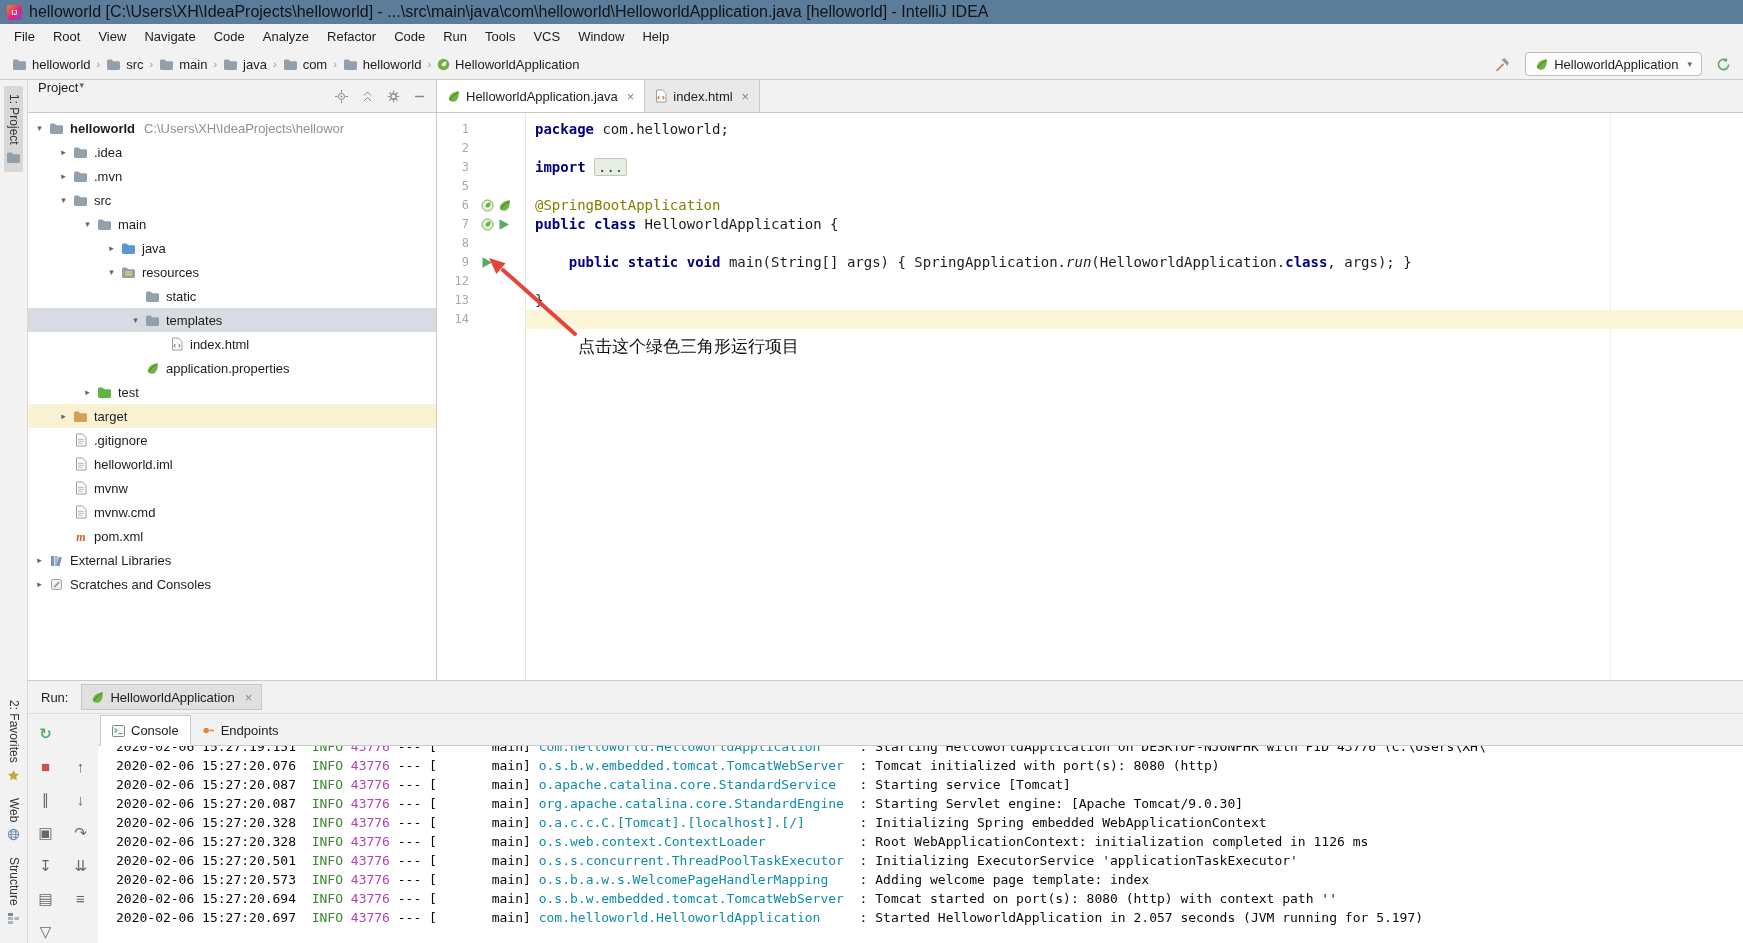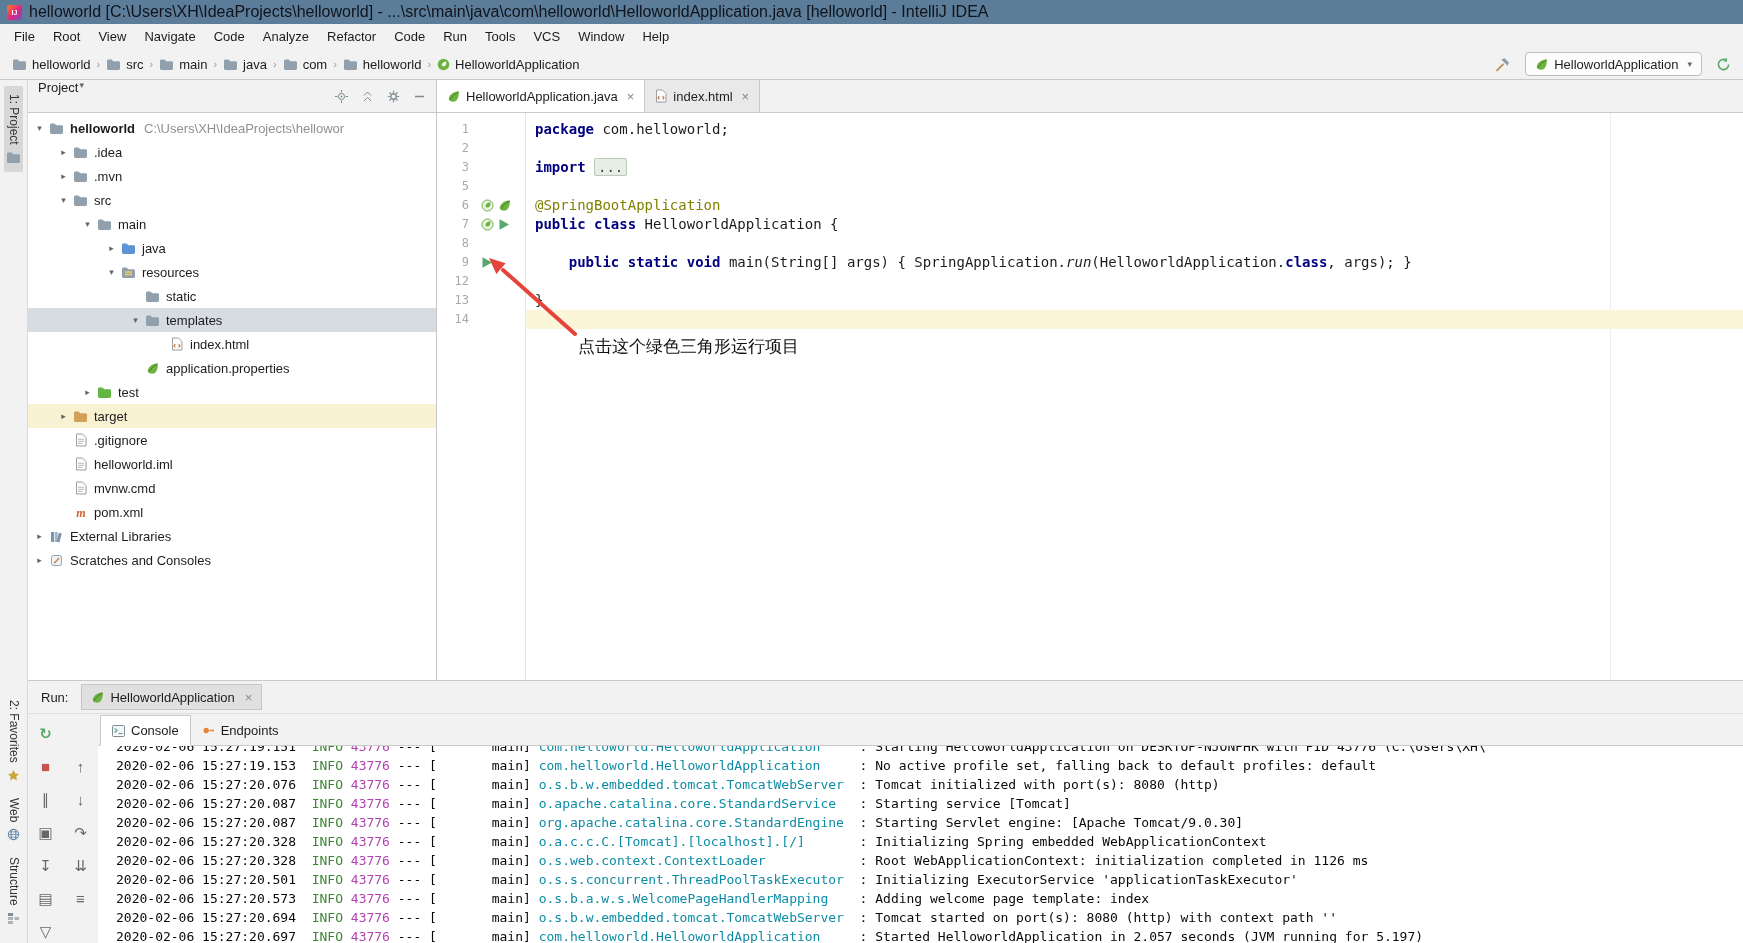--- a/index.html
+++ b/index.html
@@ -456,20 +456,32 @@
                 <span class="ticon">
                   <span class="ic">
                     <svg width="12" height="14" viewBox="0 0 12 14">
                       <path d="M1.5 1h6L11 4.5V13H1.5z" fill="#fcfcfc" stroke="#9aa0a6"></path>
                       <path d="M3 6.3h6M3 8.3h6M3 10.3h4.5" stroke="#b3bcc4" stroke-width="1"></path>
                     </svg>
                   </span>
                 </span>
                 <span class="tlabel">helloworld.iml</span>
               </div>
+              <div class="trow" style="padding-left: 28px;">
+                <span class="chev"></span>
+                <span class="ticon">
+                  <span class="ic">
+                    <svg width="12" height="14" viewBox="0 0 12 14">
+                      <path d="M1.5 1h6L11 4.5V13H1.5z" fill="#fcfcfc" stroke="#9aa0a6"></path>
+                      <path d="M3 6.3h6M3 8.3h6M3 10.3h4.5" stroke="#b3bcc4" stroke-width="1"></path>
+                    </svg>
+                  </span>
+                </span>
+                <span class="tlabel">mvnw</span>
+              </div>
               <div class="trow" style="padding-left: 28px; align-items: center;">
                 <span class="chev"></span>
                 <span class="ticon">
                   <span class="ic">
                     <svg width="12" height="14" viewBox="0 0 12 14">
                       <path d="M1.5 1h6L11 4.5V13H1.5z" fill="#fcfcfc" stroke="#9aa0a6"></path>
                       <path d="M3 6.3h6M3 8.3h6M3 10.3h4.5" stroke="#b3bcc4" stroke-width="1"></path>
                     </svg>
                   </span>
                 </span>
@@ -686,21 +698,20 @@
                     <svg width="13" height="13" viewBox="0 0 13 13">
                       <circle cx="4.2" cy="6.5" r="2.7" fill="#e8833a"></circle>
                       <rect x="7.5" y="5.7" width="4.5" height="1.6" fill="#e8833a"></rect>
                     </svg>
                   </span>
                   <span>Endpoints</span>
                 </div>
               </div>
             <div class="console" id="console">
                 <div class="cline" style="margin-top: -9px;"><span>2020-02-06 15:27:19.151</span><span class="c-info">  INFO</span><span class="c-pid"> 43776</span><span> --- [       main] </span><span class="c-logger">com.helloworld.HelloworldApplication    </span><span> : Starting HelloworldApplication on DESKTOP-NJONPHK with PID 43776 (C:\Users\XH\</span></div>
-                <div class="cline"><span>2020-02-06 15:27:19.153</span><span class="c-info">  INFO</span><span class="c-pid"> 43776</span><span> --- [       main] </span><span class="c-logger">com.helloworld.HelloworldApplication    </span><span> : No active profile set, falling back to default profiles: default</span></div>
                 <div class="cline"><span>2020-02-06 15:27:20.076</span><span class="c-info">  INFO</span><span class="c-pid"> 43776</span><span> --- [       main] </span><span class="c-logger">o.s.b.w.embedded.tomcat.TomcatWebServer </span><span> : Tomcat initialized with port(s): 8080 (http)</span></div>
                 <div class="cline"><span>2020-02-06 15:27:20.087</span><span class="c-info">  INFO</span><span class="c-pid"> 43776</span><span> --- [       main] </span><span class="c-logger">o.apache.catalina.core.StandardService  </span><span> : Starting service [Tomcat]</span></div>
                 <div class="cline"><span>2020-02-06 15:27:20.087</span><span class="c-info">  INFO</span><span class="c-pid"> 43776</span><span> --- [       main] </span><span class="c-logger">org.apache.catalina.core.StandardEngine </span><span> : Starting Servlet engine: [Apache Tomcat/9.0.30]</span></div>
                 <div class="cline"><span>2020-02-06 15:27:20.328</span><span class="c-info">  INFO</span><span class="c-pid"> 43776</span><span> --- [       main] </span><span class="c-logger">o.a.c.c.C.[Tomcat].[localhost].[/]      </span><span> : Initializing Spring embedded WebApplicationContext</span></div>
                 <div class="cline"><span>2020-02-06 15:27:20.328</span><span class="c-info">  INFO</span><span class="c-pid"> 43776</span><span> --- [       main] </span><span class="c-logger">o.s.web.context.ContextLoader           </span><span> : Root WebApplicationContext: initialization completed in 1126 ms</span></div>
                 <div class="cline"><span>2020-02-06 15:27:20.501</span><span class="c-info">  INFO</span><span class="c-pid"> 43776</span><span> --- [       main] </span><span class="c-logger">o.s.s.concurrent.ThreadPoolTaskExecutor </span><span> : Initializing ExecutorService 'applicationTaskExecutor'</span></div>
                 <div class="cline"><span>2020-02-06 15:27:20.573</span><span class="c-info">  INFO</span><span class="c-pid"> 43776</span><span> --- [       main] </span><span class="c-logger">o.s.b.a.w.s.WelcomePageHandlerMapping   </span><span> : Adding welcome page template: index</span></div>
                 <div class="cline"><span>2020-02-06 15:27:20.694</span><span class="c-info">  INFO</span><span class="c-pid"> 43776</span><span> --- [       main] </span><span class="c-logger">o.s.b.w.embedded.tomcat.TomcatWebServer </span><span> : Tomcat started on port(s): 8080 (http) with context path ''</span></div>
                 <div class="cline"><span>2020-02-06 15:27:20.697</span><span class="c-info">  INFO</span><span class="c-pid"> 43776</span><span> --- [       main] </span><span class="c-logger">com.helloworld.HelloworldApplication    </span><span> : Started HelloworldApplication in 2.057 seconds (JVM running for 5.197)</span></div>
               </div>

